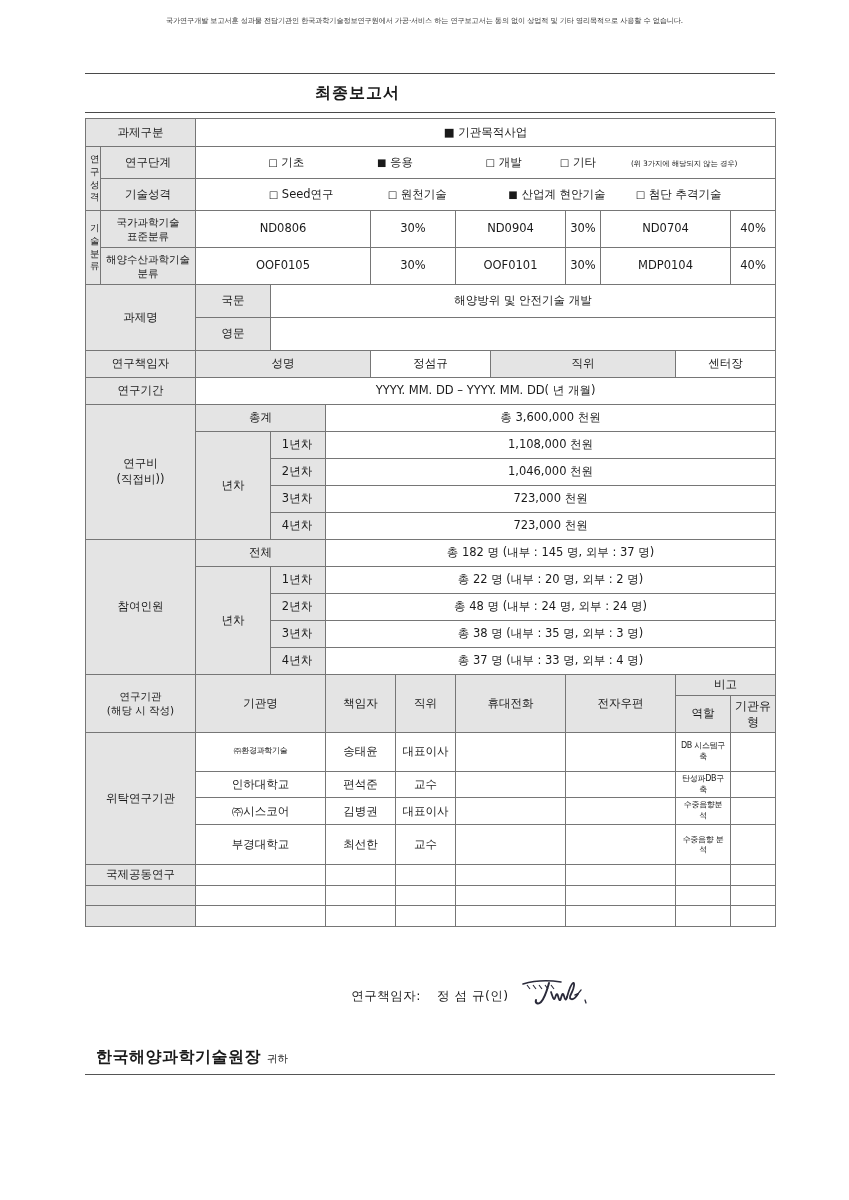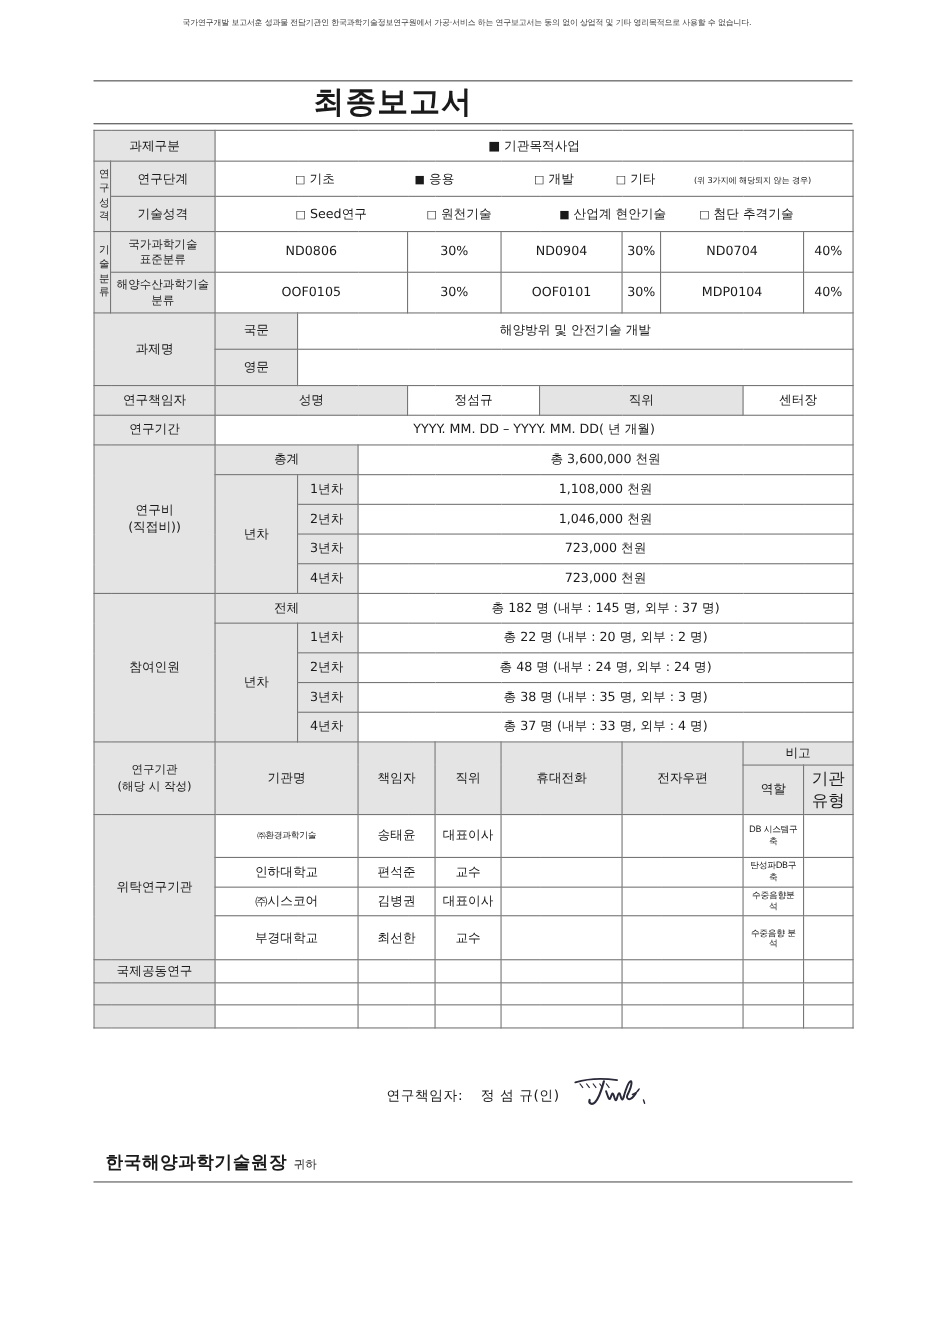--- a/index.html
+++ b/index.html
@@ -48,21 +48,21 @@
     box-sizing: border-box;
   }
   .doc-title {
     position: absolute;
     left: 0;
     top: 0;
     width: 545px;
     height: 38px;
     line-height: 38px;
     text-align: center;
-    font-size: 28px;
+    font-size: 16px;
     font-weight: bold;
     letter-spacing: 1px;
   }
   .sec-box {
     position: absolute;
     right: 0;
     top: 0;
     width: 145px;
     height: 38px;
     box-sizing: border-box;
@@ -382,21 +382,21 @@
       </td>
       <td class="hdr" colspan="2" rowspan="2" style="height:21px">기관명</td>
       <td class="hdr" colspan="2" rowspan="2">책임자</td>
       <td class="hdr" rowspan="2">직위</td>
       <td class="hdr" colspan="2" rowspan="2">휴대전화</td>
       <td class="hdr" colspan="2" rowspan="2">전자우편</td>
       <td class="hdr" colspan="2">비고</td>
     </tr>
     <tr>
       <td class="hdr" style="height:21px">역할</td>
-      <td class="hdr" style="font-size:15px">기관유형</td>
+      <td class="hdr" style="font-size:12px">기관유형</td>
     </tr>
 
     <tr>
       <td class="hdr" colspan="2" rowspan="4">위탁연구기관</td>
       <td class="cell c xsmall" colspan="2" style="height:39px">㈜환경과학기술</td>
       <td class="cell c" colspan="2">송태윤</td>
       <td class="cell c">대표이사</td>
       <td class="cell c" colspan="2"></td>
       <td class="cell c" colspan="2"></td>
       <td class="cell c xsmall">DB 시스템구축</td>

